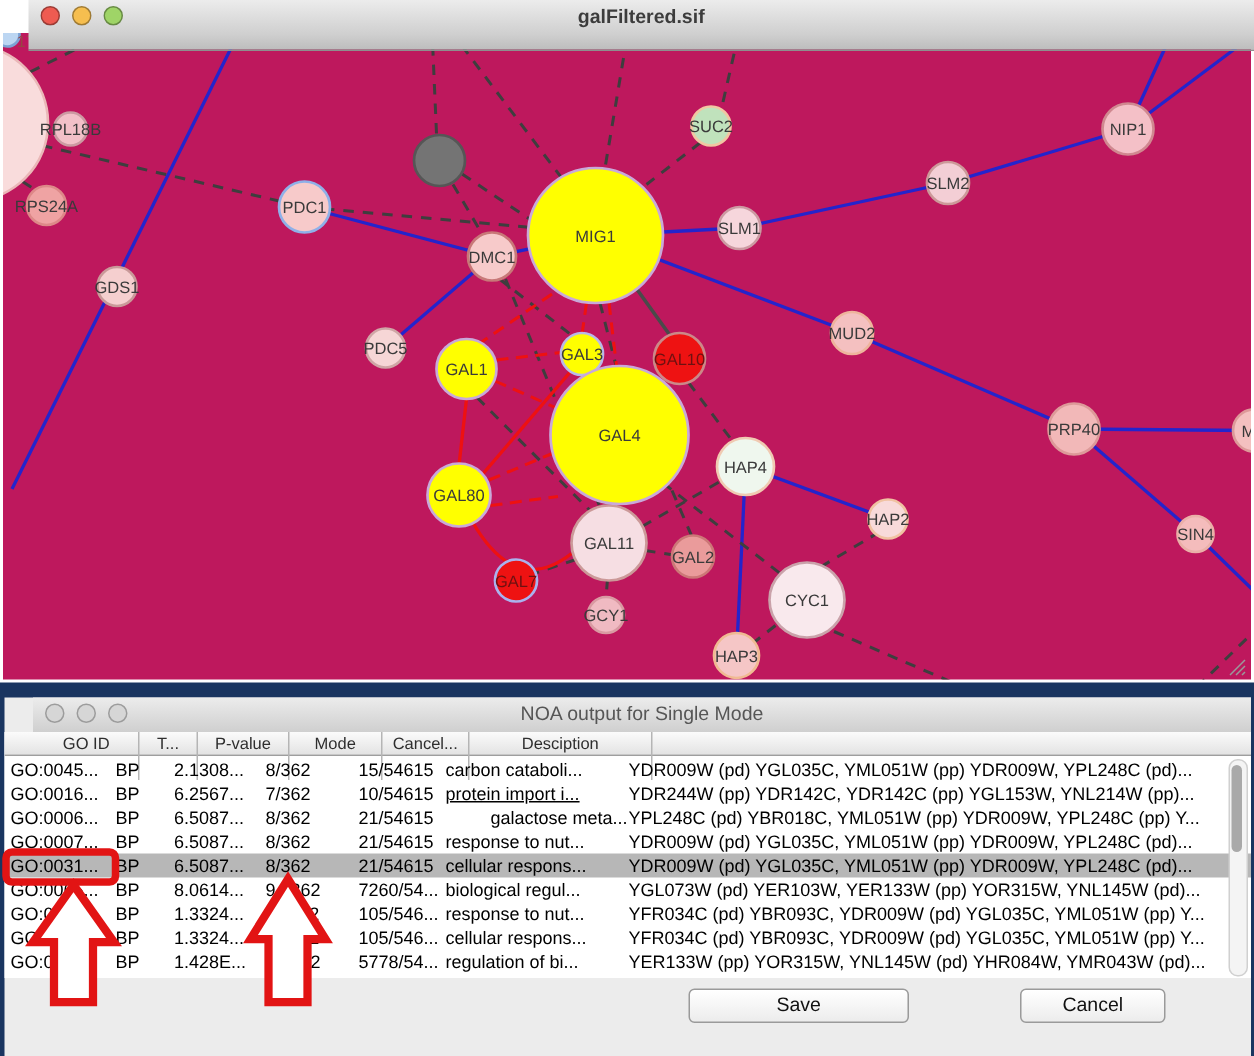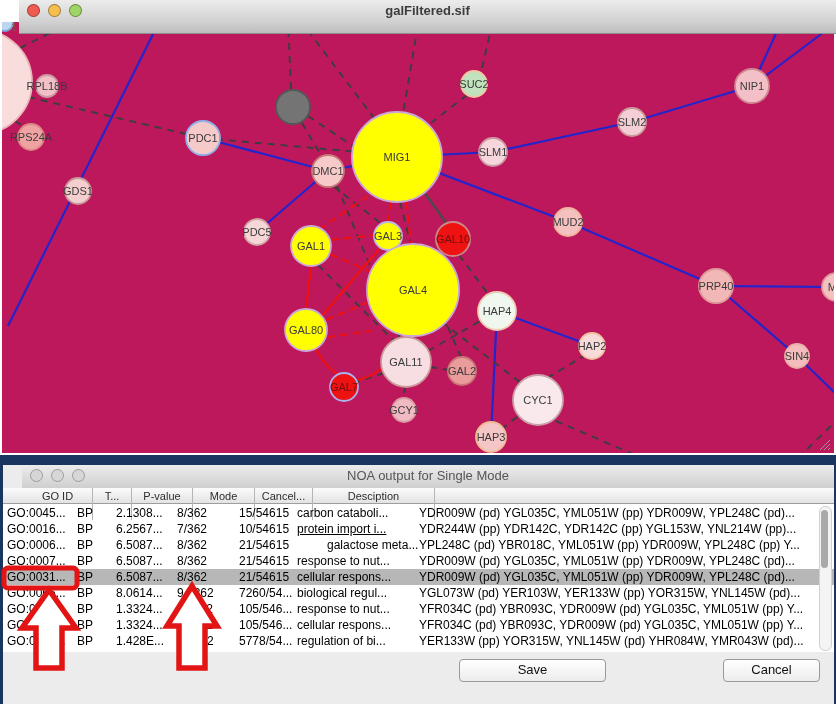--- a/index.html
+++ b/index.html
@@ -280,20 +280,20 @@
           <div class="tcell" style="left: 232px; width: 58px;">5778/54...</div>
           <div class="tcell" style="left: 290px; width: 122px;">regulation of bi...</div>
           <div class="tcell" style="left: 412px; width: 411px;">YER133W (pp) YOR315W, YNL145W (pd) YHR084W, YMR043W (pd)...</div>
         </div>
       </div>
     <div id="vscroll">
       <div id="vthumb"></div>
     </div>
   </div>
   <div class="mbtn" id="btn-save" style="left:456px;top:194px;width:145px;">Save</div>
-  <div class="mbtn" id="btn-cancel" style="left:677px;top:194px;width:95px;margin-left:43px;">Cancel</div>
+  <div class="mbtn" id="btn-cancel" style="left:677px;top:194px;width:95px;">Cancel</div>
 </div>
 
 <svg id="annot" width="836" height="704">
     <rect x="4" y="568" width="73" height="20" rx="4" fill="none" stroke="#e21414" stroke-width="5"></rect>
     <polygon points="49,590 76,628 62,628 62,668 36,668 36,628 22,628" fill="#ffffff" stroke="#e21414" stroke-width="5.5"></polygon>
     <polygon points="192,586 217,626 205,626 205,668 179,668 179,626 167,626" fill="#ffffff" stroke="#e21414" stroke-width="5.5"></polygon>
   </svg>
 
 </body></html>

